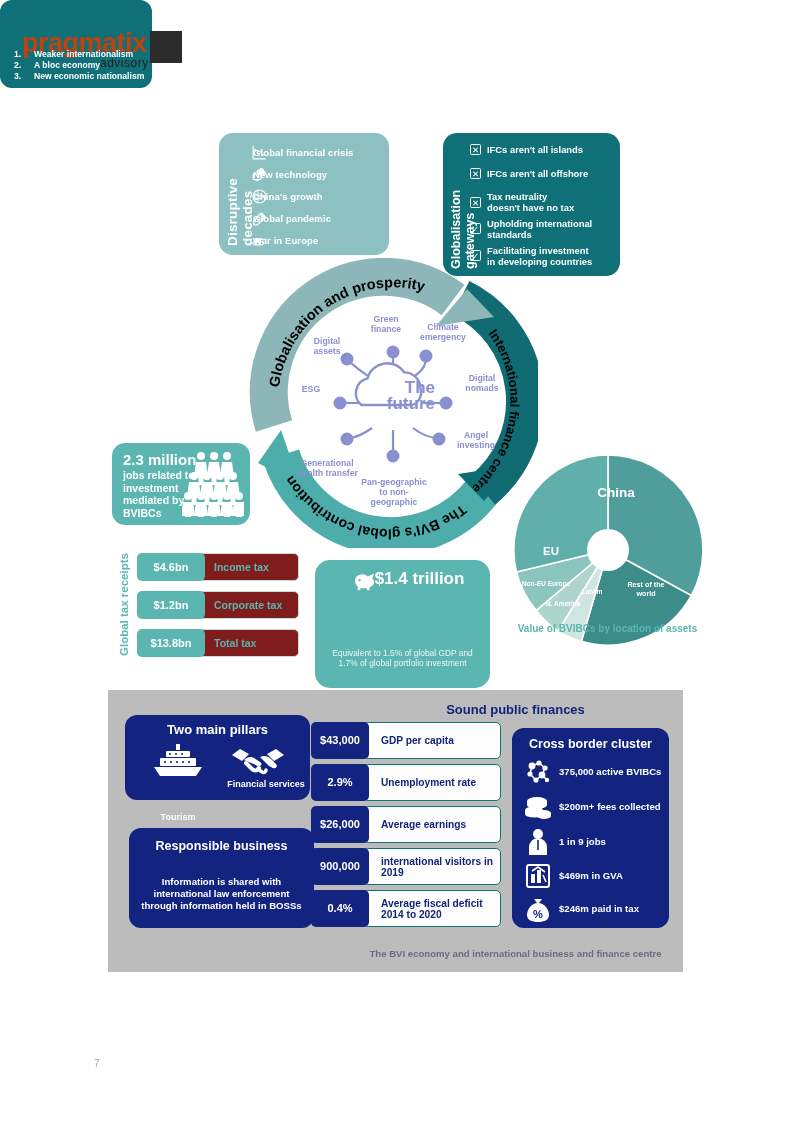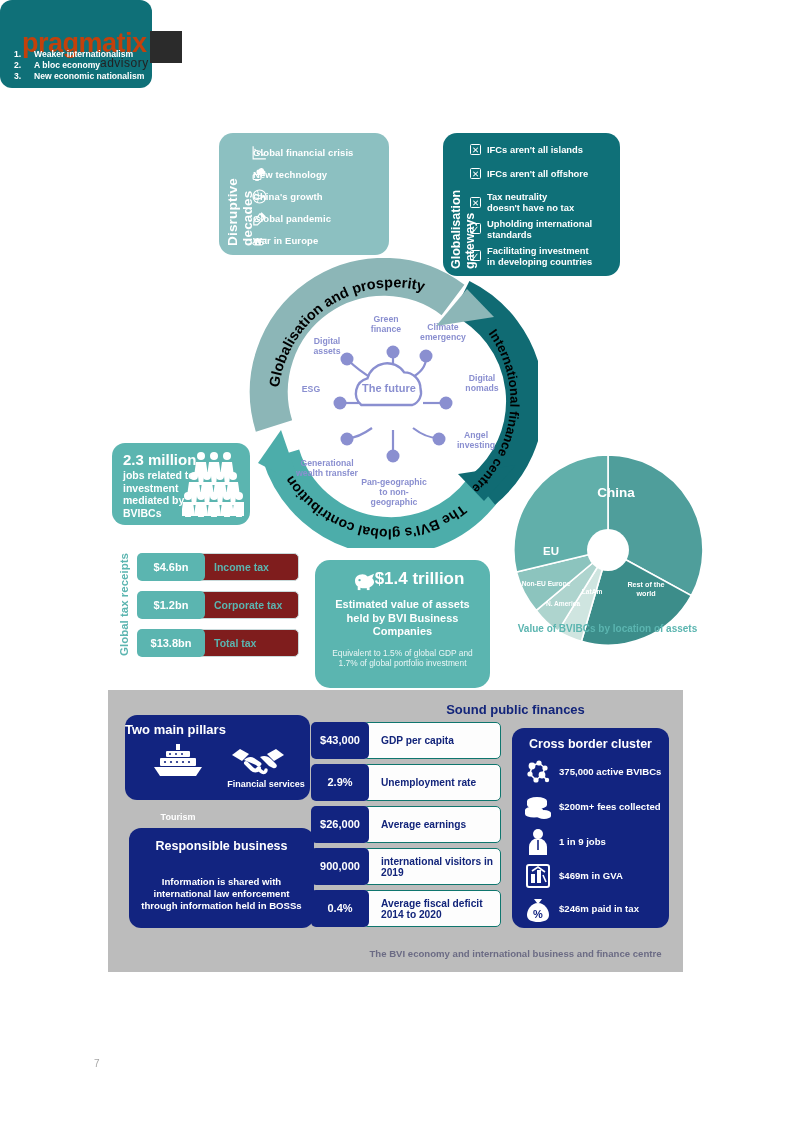--- a/index.html
+++ b/index.html
@@ -40,21 +40,21 @@
   #trade .globe{position:absolute;left:-4px;top:-4px;width:136px;height:136px;opacity:.55;}
   #trade .t-title{position:absolute;left:10px;right:10px;top:14px;text-align:center;color:#0f7078;font-size:12px;font-weight:bold;line-height:14.5px;}
   #trade .t-sub{position:absolute;left:14px;right:14px;top:74px;text-align:center;color:#6f8a8c;font-size:8.6px;line-height:10.5px;}
 
   
   #ring{position:absolute;left:248px;top:258px;width:290px;height:290px;}
   .ringlbl{position:absolute;color:#fff;font-weight:bold;}
 
   
   .node-lbl{position:absolute;color:#8a8fd0;font-size:8.7px;font-weight:bold;text-align:center;line-height:10px;}
-  .cloud-txt{position:absolute;color:#8a8fd0;font-size:11px;font-weight:bold;text-align:left;line-height:16px;margin-left:7px;}
+  .cloud-txt{position:absolute;color:#8a8fd0;font-size:17px;font-weight:bold;text-align:right;line-height:16px;}
 
   
   #jobs{left:112px;top:443px;width:138px;height:82px;background:#5bb5b0;border-radius:13px;}
   #jobs .j-big{position:absolute;left:11px;top:8px;color:#fff;font-size:15px;font-weight:bold;}
   #jobs .j-txt{position:absolute;left:11px;top:26px;width:85px;color:#fff;font-size:10.5px;font-weight:bold;line-height:12.6px;}
   #jobs .people{position:absolute;right:6px;top:8px;width:62px;height:66px;}
 
   
   #taxlbl{position:absolute;left:118px;top:553px;width:16px;height:104px;writing-mode:vertical-rl;transform:rotate(180deg);color:#5bb5b0;font-size:11.5px;font-weight:bold;text-align:center;}
   .tax-row{position:absolute;left:137px;width:162px;height:28px;}
@@ -70,21 +70,21 @@
 
   
   #donut{position:absolute;left:513px;top:455px;width:190px;height:190px;}
   #donut-cap{position:absolute;left:500px;top:623px;width:215px;text-align:center;color:#5bb5b0;font-size:10px;font-weight:bold;line-height:12px;}
 
   
   #panel{position:absolute;left:108px;top:690px;width:575px;height:282px;background:#bcbcbc;}
   #panel .p-head{position:absolute;left:300px;top:12px;width:215px;text-align:center;color:#12247a;font-size:13px;font-weight:bold;}
   .navybox{position:absolute;background:#122480;border-radius:12px;}
   #pillars{left:17px;top:25px;width:185px;height:85px;}
-  #pillars .n-title{position:absolute;left:0;right:0;top:7px;color:#fff;font-size:13px;font-weight:bold;}
+  #pillars .n-title{position:absolute;left:0;right:0;top:7px;text-align:center;color:#fff;font-size:13px;font-weight:bold;}
   #pillars .ic1{position:absolute;left:25px;top:28px;width:56px;height:34px;}
   #pillars .ic2{position:absolute;left:105px;top:28px;width:56px;height:34px;}
   #pillars .cap1{position:absolute;left:16px;top:64px;width:74px;text-align:center;color:#fff;font-size:9px;font-weight:bold;margin-top:33px;}
   #pillars .cap2{position:absolute;left:96px;top:64px;width:90px;text-align:center;color:#fff;font-size:9px;font-weight:bold;}
   #responsible{left:21px;top:138px;width:185px;height:100px;}
   #responsible .n-title{position:absolute;left:10px;right:10px;top:11px;text-align:center;color:#fff;font-size:12.5px;font-weight:bold;line-height:15px;}
   #responsible .n-body{position:absolute;left:11px;right:11px;top:48px;text-align:center;color:#fff;font-size:9.6px;font-weight:bold;line-height:12px;}
   .fin-row{position:absolute;left:203px;width:190px;height:37px;}
   .fin-val{position:absolute;left:0;top:0;width:58px;height:37px;background:#122480;border-radius:5px;color:#fff;font-size:11px;font-weight:bold;text-align:center;line-height:37px;z-index:2;}
   .fin-txt{position:absolute;left:52px;top:0;width:138px;height:37px;background:#fdfdfd;border:1px solid #0f766e;border-radius:5px;box-sizing:border-box;color:#12247a;font-size:10.2px;font-weight:bold;padding-left:17px;display:flex;align-items:center;}
@@ -317,21 +317,20 @@
   </div>
 
   <div class="rbox" id="trillion">
     <svg class="pig" viewBox="0 0 30 22">
       <path d="M4 11a8 7 0 0 1 14-5l7-3-2 5a7 6 0 0 1 2 4c0 4-5 7-11 7S4 16 4 11z" fill="#fff"></path>
       <rect x="7" y="17" width="3" height="4" fill="#fff"></rect>
         <rect x="17" y="17" width="3" height="4" fill="#fff"></rect>
       <circle cx="9" cy="10" r="1.3" fill="#5bb5b0"></circle>
     </svg>
     <div class="t-big">$1.4 trillion</div>
-    <div class="t-mid">Estimated value of assets held by BVI Business Companies</div>
     <div class="t-sm">Equivalent to 1.5% of global GDP and 1.7% of global portfolio investment</div>
   </div>
 
   <svg id="donut" viewBox="0 0 190 190">
 
     <path d="M95 95 L95 0 A95 95 0 0 1 178.3 140.6 Z" fill="#4f9e9b" stroke="#fff" stroke-width="1.6"></path>
 
     <path d="M95 95 L178.3 140.6 A95 95 0 0 1 68.4 186.3 Z" fill="#3c8d8a" stroke="#fff" stroke-width="1.6"></path>
 
     <path d="M95 95 L68.4 186.3 A95 95 0 0 1 45.0 176.2 Z" fill="#cfe5e0" stroke="#fff" stroke-width="1.6"></path>

